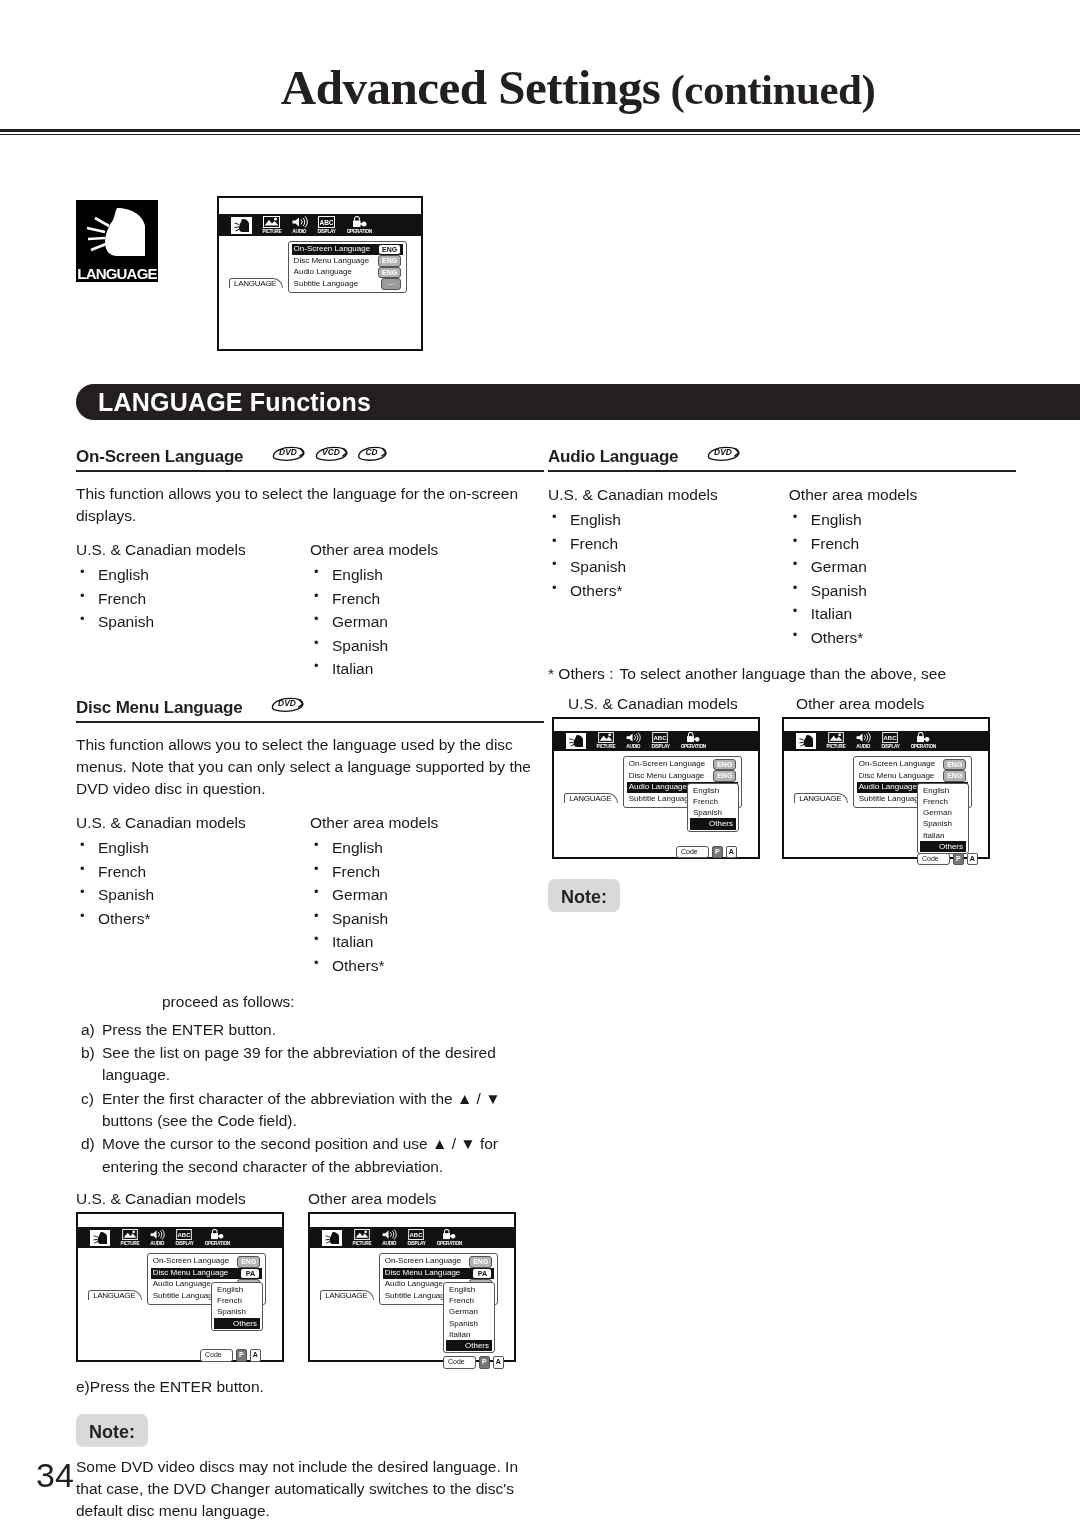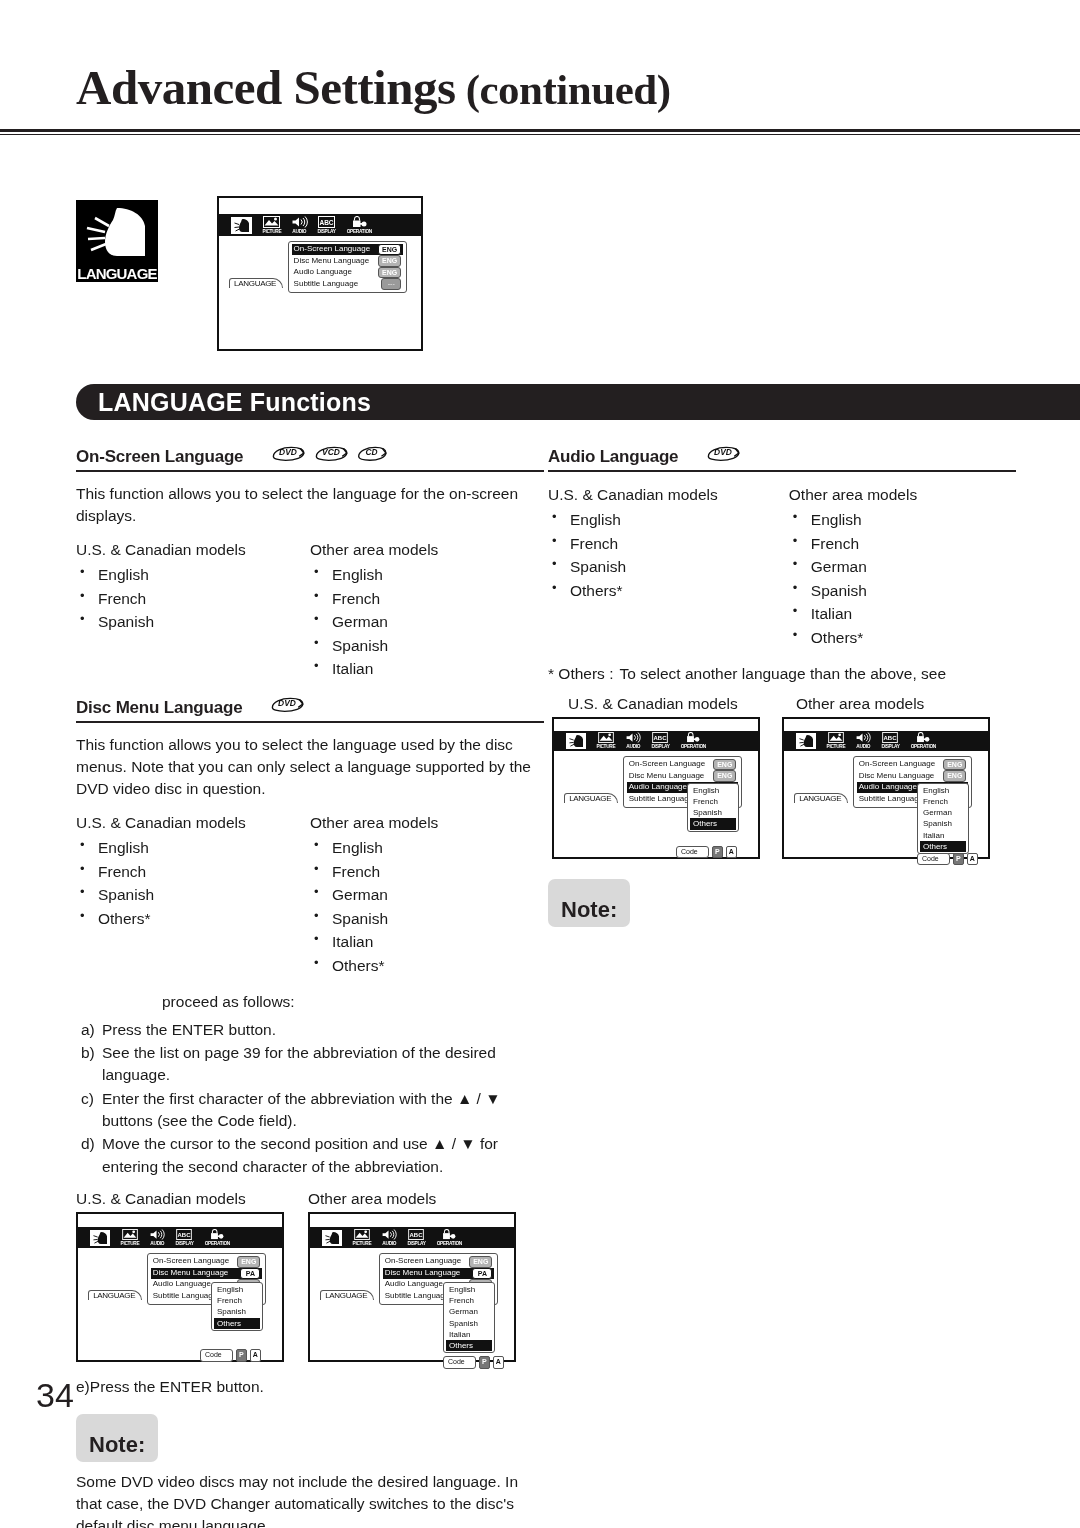--- a/index.html
+++ b/index.html
@@ -7,21 +7,21 @@
   body {
     width:1080px; height:1528px;
     background:#ffffff;
     font-family:"Liberation Sans", sans-serif;
     color:#1a1a1a;
     position:relative;
     overflow:hidden;
   }
 
   
-  .page-header { position:absolute; left:0; top:0; width:1080px; }
+  .page-header { position:absolute; left:0; top:0; width:1080px;text-align:center; }
   .page-title {
     font-family:"Liberation Serif", serif;
     font-weight:700;
     font-size:49px;
     letter-spacing:-0.5px;
     color:#231f20;
     padding-left:76px;
     padding-top:62px;
     line-height:1.05;
     white-space:nowrap;
@@ -89,21 +89,21 @@
     text-align:center; letter-spacing:0;
   }
   .osd .mrow.hl .mval { background:#fff; color:#111; border-color:#111; }
   .osd .mval.dim { background:#9a9a9a; color:#cfcfcf; }
 
   .osd .submenu {
     position:absolute; border:1px solid #555; border-radius:3px;
     background:#fff; padding:1px 2px;
   }
   .osd .srow { font-size:8px; color:#111; padding:0 3px; line-height:1.4; white-space:nowrap; }
-  .osd .srow.hl { background:#111; color:#fff; }
+  .osd .srow.hl { background:#111; color:#fff;text-align:right; }
 
   .osd .codebar { position:absolute; display:flex; align-items:center; }
   .osd .codefield {
     border:1px solid #555; border-radius:3px; background:#fff;
     font-size:7px; color:#111; padding:0 10px 0 4px; line-height:1.5;
   }
   .osd .codechar {
     border:1px solid #555; border-radius:2px; width:11px; text-align:center;
     font-size:7px; font-weight:700; line-height:1.5; margin-left:3px;
   }
@@ -161,28 +161,28 @@
   
   .fig-captions { display:flex; margin-top:12px; }
   .fig-captions div { font-size:15.5px; color:#1a1a1a; }
 
   .screens { display:flex; margin-top:4px; }
 
   
   .note-wrap { margin-top:16px; }
   .note-tag {
     display:inline-block; background:#d9d9d9; border-radius:7px;
-    font-size:22px; font-weight:700; color:#231f20;
-    padding:18px 13px 4px 13px;
+    font-size:18px; font-weight:700; color:#231f20;
+    padding:8px 13px 4px 13px;
   }
   .note-body { font-size:15.5px; line-height:1.42; color:#1a1a1a; margin-top:9px; }
 
   
   .pageno {
-    position:absolute; left:36px; top:1376px;
+    position:absolute; left:36px; top:1456px;
     font-size:34px; color:#231f20; font-weight:400;
   }
 </style>
 </head>
 <body>
 
 <div class="page-header">
   <div class="page-title">
     <span>Advanced Settings</span><span class="cont">&nbsp;</span><span class="cont">(continued)</span>
   </div>

